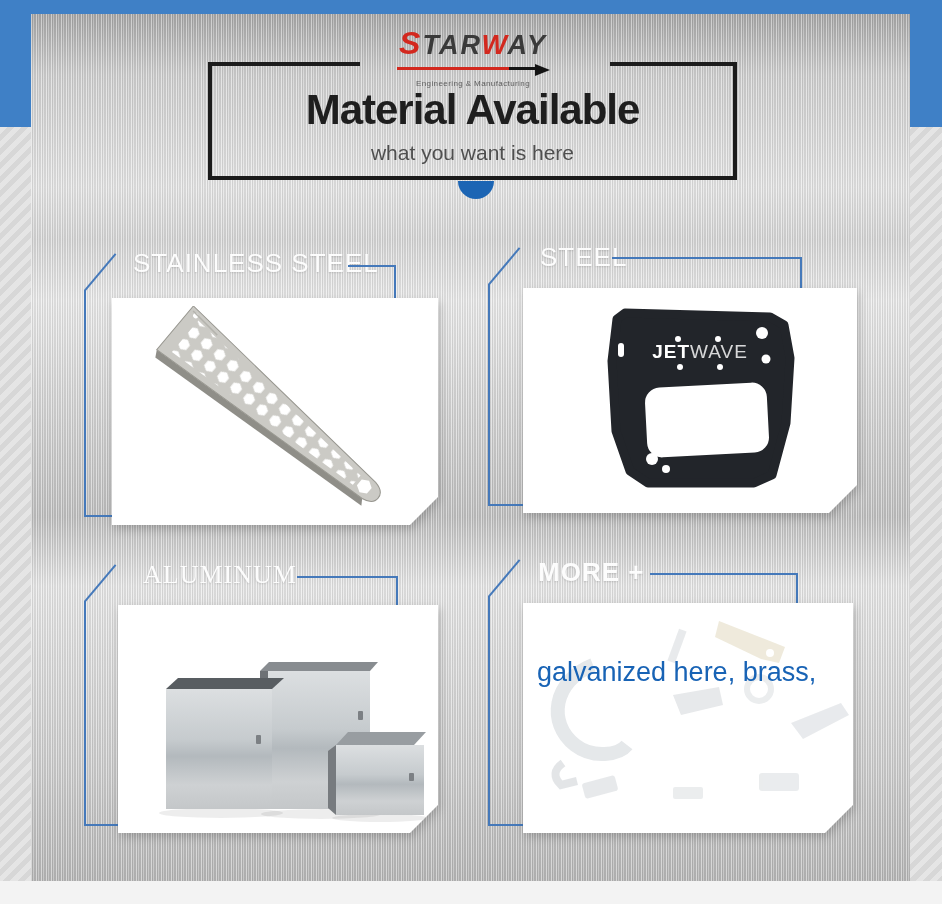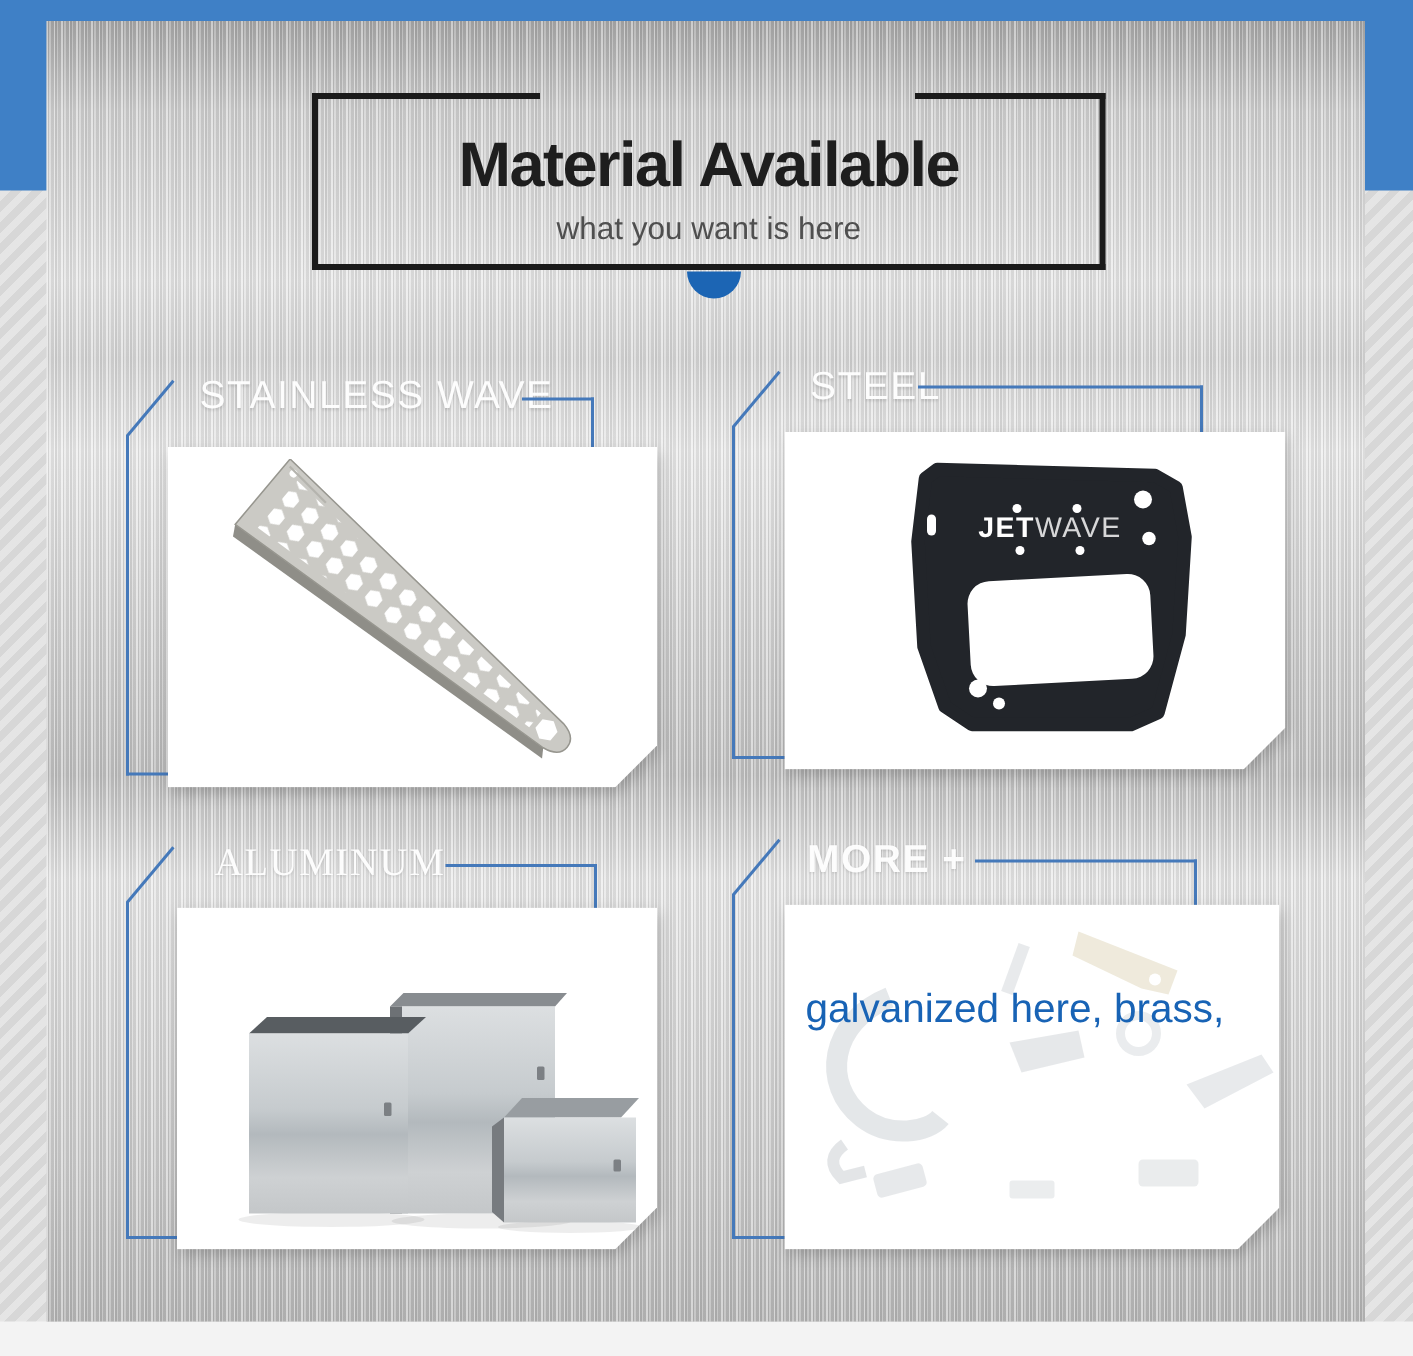--- a/index.html
+++ b/index.html
@@ -57,26 +57,35 @@
 <div class="page">
 
   <div class="abs band-blue"></div>
   <div class="abs strip-white"></div>
   <div class="abs metal"></div>
 
   <div class="abs hdr-box"></div>
   <div class="abs hdr-top-seg seg-l"></div>
   <div class="abs hdr-top-seg seg-r"></div>
 
+  <div class="abs logo">
+    <div class="logo-line"><span class="logo-red logo-s">S</span><span>TAR</span><span class="logo-red">W</span><span>AY</span></div>
+    <div class="logo-rule">
+      <div class="rule-red"></div>
+      <div class="rule-blk"></div>
+      <div class="rule-arrow"></div>
+    </div>
+    <div class="logo-tag">Engineering &amp; Manufacturing</div>
+  </div>
 
   <div class="abs title">Material Available</div>
   <div class="abs subtitle">what you want is here</div>
   <div class="abs dome"></div>
 
-  <div class="abs sec-label" style="left:133px;top:248px;">STAINLESS WAVE</div>
+  <div class="abs sec-label" style="left:133px;top:248px;">STAINLESS STEEL</div>
   <div class="abs acc acc-h" style="left:348px;top:265px;width:48px;"></div>
   <div class="abs acc acc-v" style="left:394px;top:265px;height:36px;"></div>
   <div class="abs acc acc-d" style="left:84px;top:290px;"></div>
   <div class="abs acc acc-v" style="left:84px;top:290px;height:227px;"></div>
   <div class="abs acc acc-h" style="left:84px;top:515px;width:34px;"></div>
   <div class="abs cardw" style="left:112px;top:298px;width:326px;height:227px;">
     <div class="card">
       <svg width="310" height="211" viewBox="0 0 310 211" style="position:absolute;left:8px;top:8px;" aria-label="perforated stainless steel bracket">
         <defs>
           <pattern id="hexpat" patternUnits="userSpaceOnUse" width="17" height="15">

